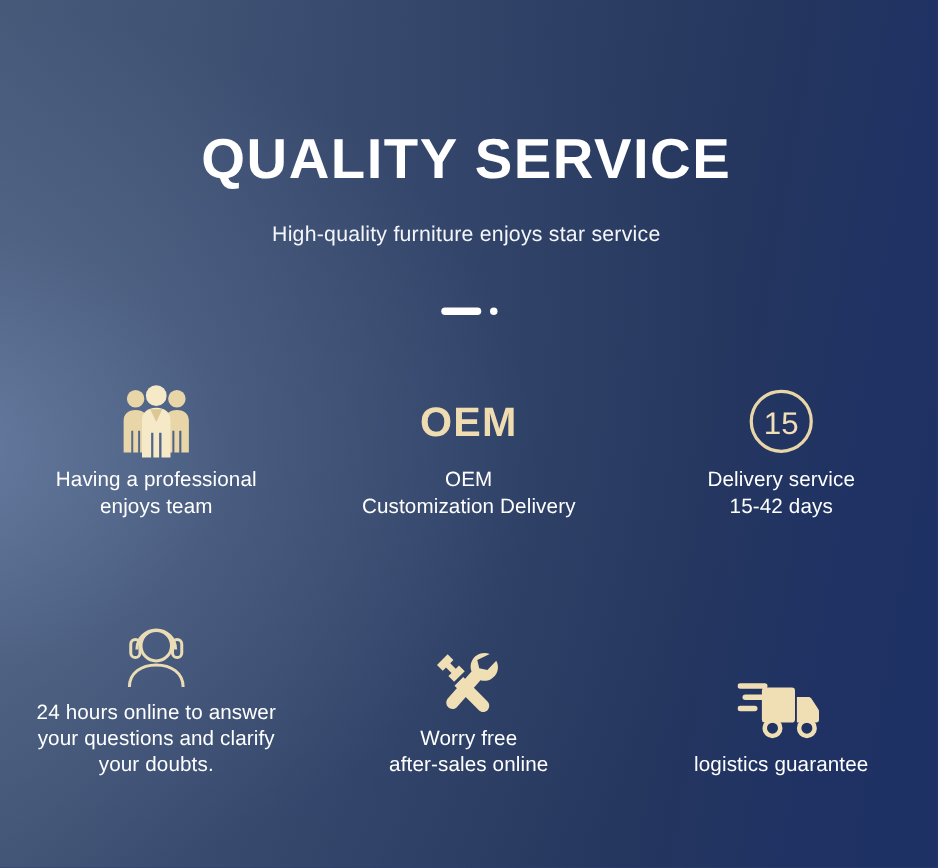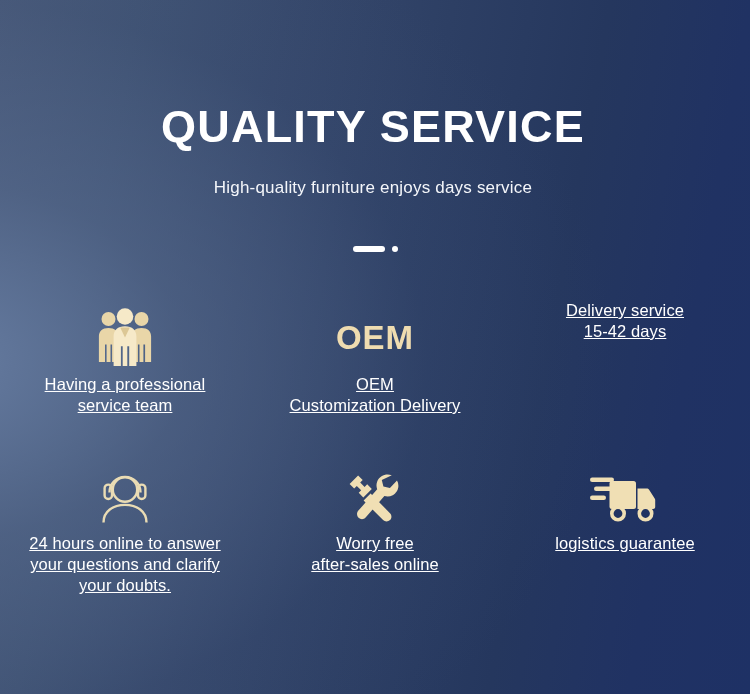--- a/index.html
+++ b/index.html
@@ -92,21 +92,21 @@
     top: 300px;
     width: 750px;
     display: flex;
     flex-direction: column;
   }
   .grid-row {
     display: flex;
     width: 750px;
   }
   .grid-row.row-1 { height: 163px; }
-  .grid-row.row-2 { height: 160px; }
+  .grid-row.row-2 { height: 160px; align-items: flex-end; }
 
   .cell {
     flex: 1 1 0;
     display: flex;
     flex-direction: column;
     align-items: center;
   }
   .icon-wrap {
     height: 74px;
     display: flex;
@@ -116,40 +116,40 @@
   .row-2 .icon-wrap { height: 70px; }
 
   .caption {
     color: #ffffff;
     font-size: 16.5px;
     line-height: 21px;
     text-align: center;
     font-weight: 400;
     letter-spacing: 0.1px;
   }
-  .caption .ln { display: block; text-decoration: underline; }
+  .caption .ln { display: block; }
 
   
   .icon-svg { display: block; }
   .oem-text {
     font-size: 33px;
     font-weight: 700;
     color: #efdcb0;
     letter-spacing: 1px;
     line-height: 1;
   }
 </style>
 </head>
 <body>
 
 <div id="stage">
 
   <div class="header">
     <h1 class="title">QUALITY SERVICE</h1>
-    <p class="subtitle">High-quality furniture enjoys days service</p>
+    <p class="subtitle">High-quality furniture enjoys star service</p>
   </div>
 
   <div class="divider">
     <span class="divider-bar"></span>
     <span class="divider-dot"></span>
   </div>
 
   <div class="grid">
 
     <div class="grid-row row-1">
@@ -165,35 +165,41 @@
             </g>
             <g fill="#f6e9c8">
               <circle cx="32" cy="10.5" r="8.3"></circle>
               <path d="M32 20.2c-7.3 0-11.4 4-11.4 10.1V60h7.3V40.2h1.8V60h4.6V40.2h1.9V60h7.2V30.3c0-6.1-4.1-10.1-11.4-10.1z"></path>
               <path d="M27.2 21.4h9.6L32 31.6z" fill="#dcc795"></path>
             </g>
           </svg>
         </div>
         <div class="caption">
           <span class="ln">Having a professional</span>
-          <span class="ln">service team</span>
+          <span class="ln">enjoys team</span>
         </div>
       </div>
 
       <div class="cell">
         <div class="icon-wrap">
           <span class="oem-text">OEM</span>
         </div>
         <div class="caption">
           <span class="ln">OEM</span>
           <span class="ln">Customization Delivery</span>
         </div>
       </div>
 
       <div class="cell">
+        <div class="icon-wrap">
+          <svg class="icon-svg" width="56" height="56" viewBox="0 0 56 56" aria-hidden="true">
+            <circle cx="28" cy="28" r="24" fill="none" stroke="#e9d6a8" stroke-width="2.6"></circle>
+            <text x="28" y="38" text-anchor="middle" font-family="'Liberation Sans', sans-serif" font-size="25" font-weight="400" fill="#f1e0b6">15</text>
+          </svg>
+        </div>
         <div class="caption">
           <span class="ln">Delivery service</span>
           <span class="ln">15-42 days</span>
         </div>
       </div>
     </div>
 
     <div class="grid-row row-2">
 
       <div class="cell">

